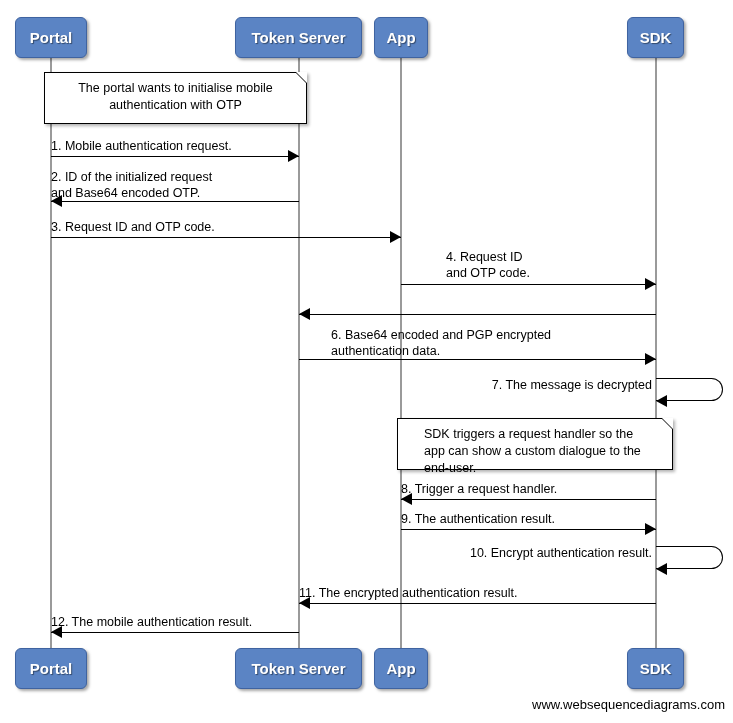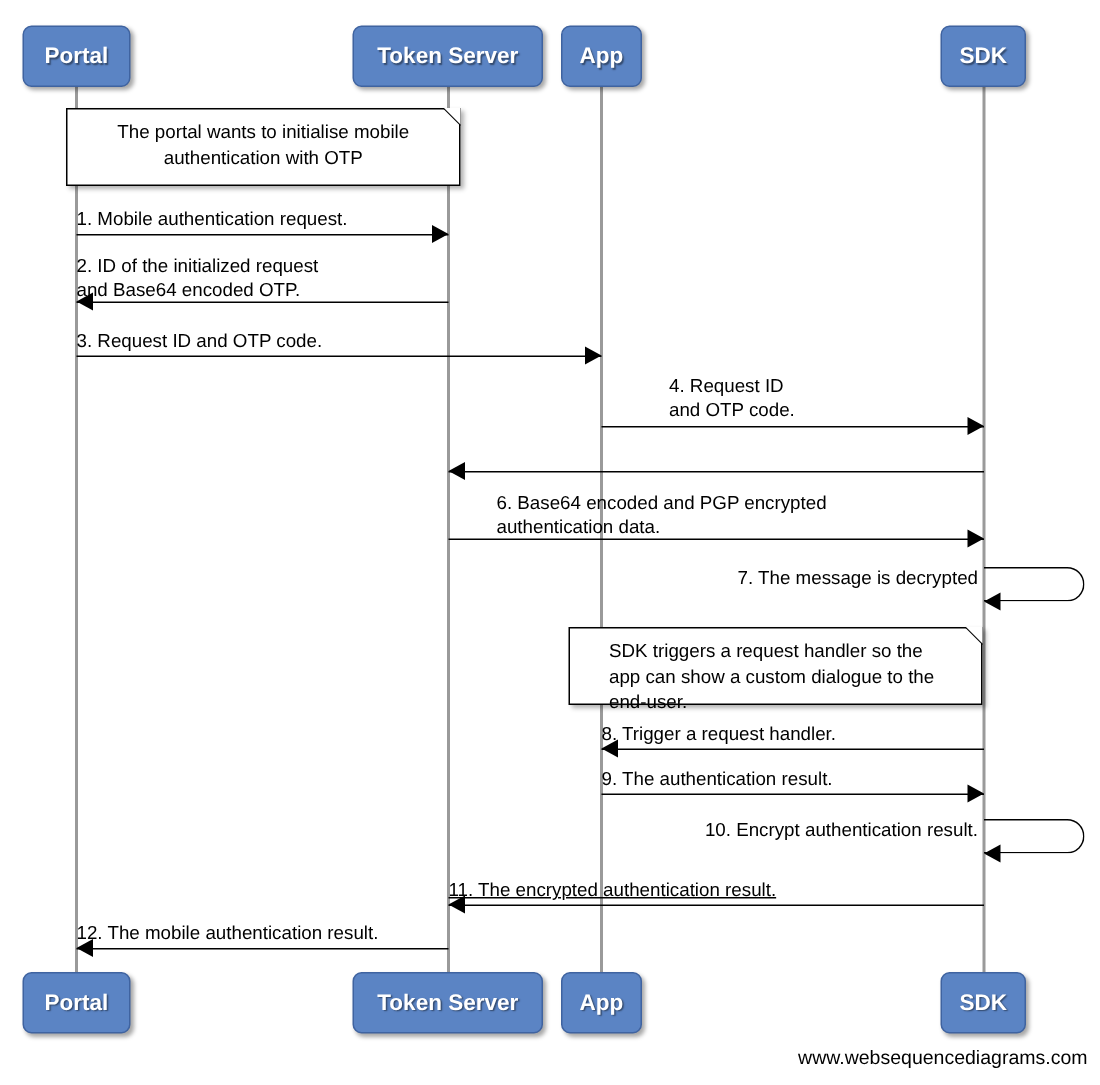--- a/index.html
+++ b/index.html
@@ -168,40 +168,40 @@
 
   <div class="msg-label" style="left:299px; top:327px; width:357px;padding-left:32px;">6. Base64 encoded and PGP encrypted
 authentication data.</div>
   <div class="msg-line" style="left:299px; top:359px; width:357px;"></div>
   <div class="arrowhead right" style="left:645px; top:353px;"></div>
 
   <div class="msg-label" style="left:420px; top:377px; width:232px; text-align:right;">7. The message is decrypted</div>
   <div class="self-loop" style="left:656px; top:378px; width:67px; height:23px;"></div>
   <div class="arrowhead left" style="left:656px; top:395px;"></div>
 
-  <div class="note left" style="left:379px; top:418px; width:276px; height:52px;">
+  <div class="note left" style="left:397px; top:418px; width:276px; height:52px;">
     <span class="fold"></span>
     <span class="fold-inner"></span>
     <div class="note-text">SDK triggers a request handler so the app
 can show a custom dialogue to the end-user.</div>
   </div>
 
   <div class="msg-label" style="left:401px; top:481px; width:255px;">8. Trigger a request handler.</div>
   <div class="msg-line" style="left:401px; top:499px; width:255px;"></div>
   <div class="arrowhead left" style="left:401px; top:493px;"></div>
 
   <div class="msg-label" style="left:401px; top:511px; width:257px;">9. The authentication result.</div>
   <div class="msg-line" style="left:401px; top:529px; width:255px;"></div>
   <div class="arrowhead right" style="left:645px; top:523px;"></div>
 
   <div class="msg-label" style="left:400px; top:545px; width:252px; text-align:right;">10. Encrypt authentication result.</div>
   <div class="self-loop" style="left:656px; top:546px; width:67px; height:23px;"></div>
   <div class="arrowhead left" style="left:656px; top:563px;"></div>
 
-  <div class="msg-label" style="left:299px; top:585px; width:299px;text-decoration:underline;">11. The encrypted authentication result.</div>
+  <div class="msg-label" style="left:299px; top:585px; width:299px;">11. The encrypted authentication result.</div>
   <div class="msg-line" style="left:299px; top:603px; width:357px;"></div>
   <div class="arrowhead left" style="left:299px; top:597px;"></div>
 
   <div class="msg-label" style="left:51px; top:614px; width:248px;">12. The mobile authentication result.</div>
   <div class="msg-line" style="left:51px; top:632px; width:248px;"></div>
   <div class="arrowhead left" style="left:51px; top:626px;"></div>
 
   <div class="actor-box" style="left:15px; top:648px; width:72px; height:41px;">
     <span>Portal</span>
   </div>

